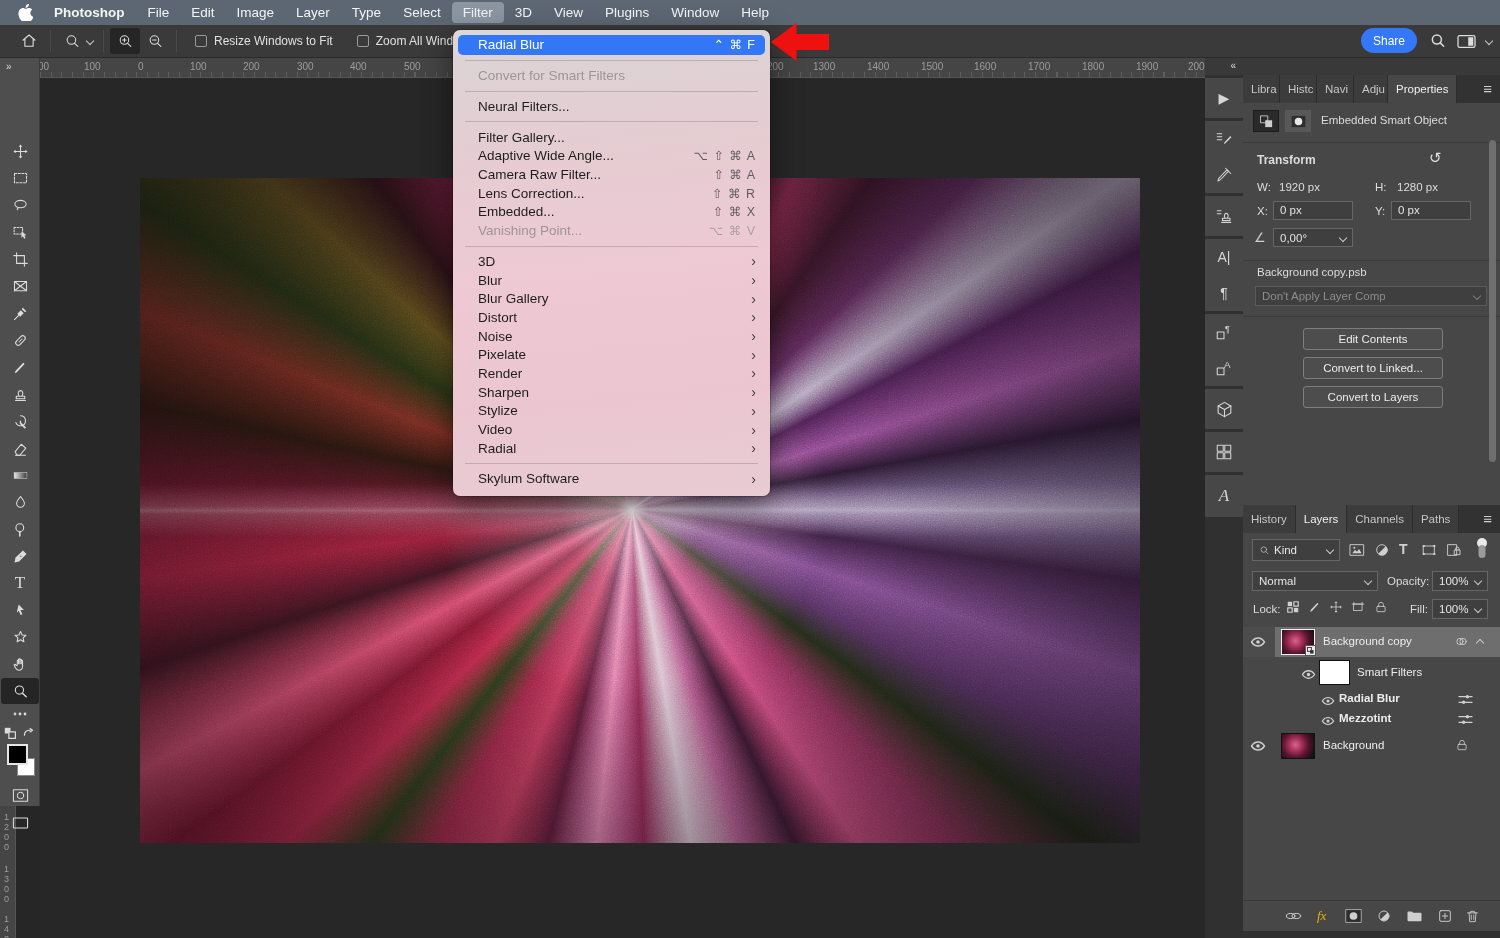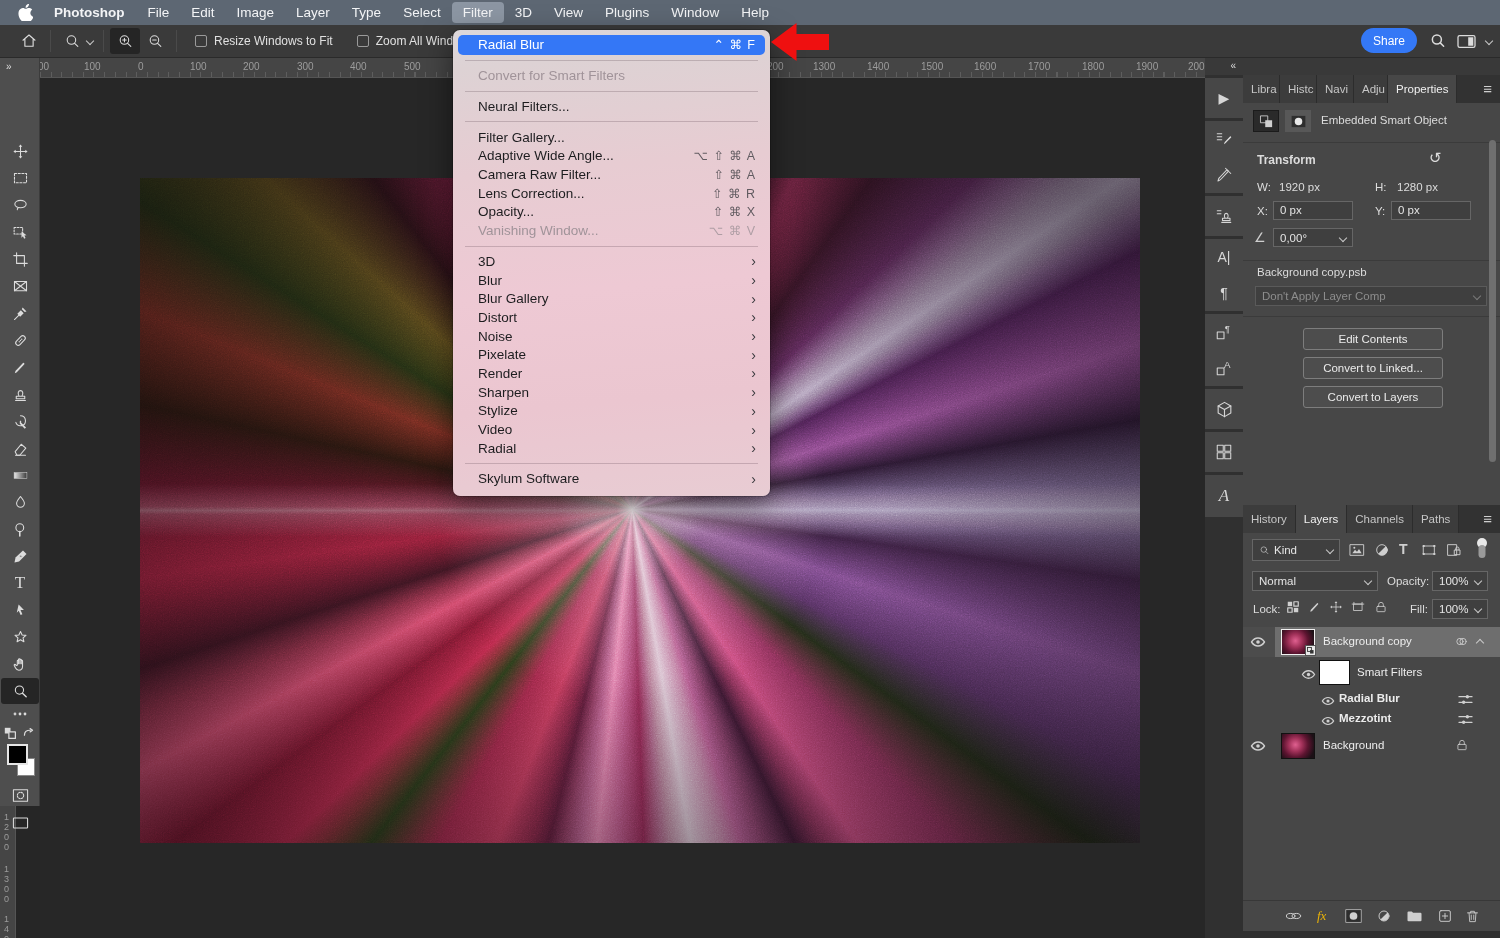--- a/index.html
+++ b/index.html
@@ -774,27 +774,27 @@
 
         </div>
 
         <div class="mi">
           <span class="mi-label">Lens Correction...</span>
           <span class="mi-shortcut">⇧ ⌘ R</span>
 
         </div>
 
         <div class="mi">
-          <span class="mi-label">Opacity...</span>
+          <span class="mi-label">Embedded...</span>
           <span class="mi-shortcut">⇧ ⌘ X</span>
 
         </div>
 
         <div class="mi disabled">
-          <span class="mi-label">Vanishing Window...</span>
+          <span class="mi-label">Vanishing Point...</span>
           <span class="mi-shortcut">⌥ ⌘ V</span>
 
         </div>
 
         <div class="mi separator">
           <span class="mi-label"></span>
           <span class="mi-shortcut"></span>
 
         </div>
 

